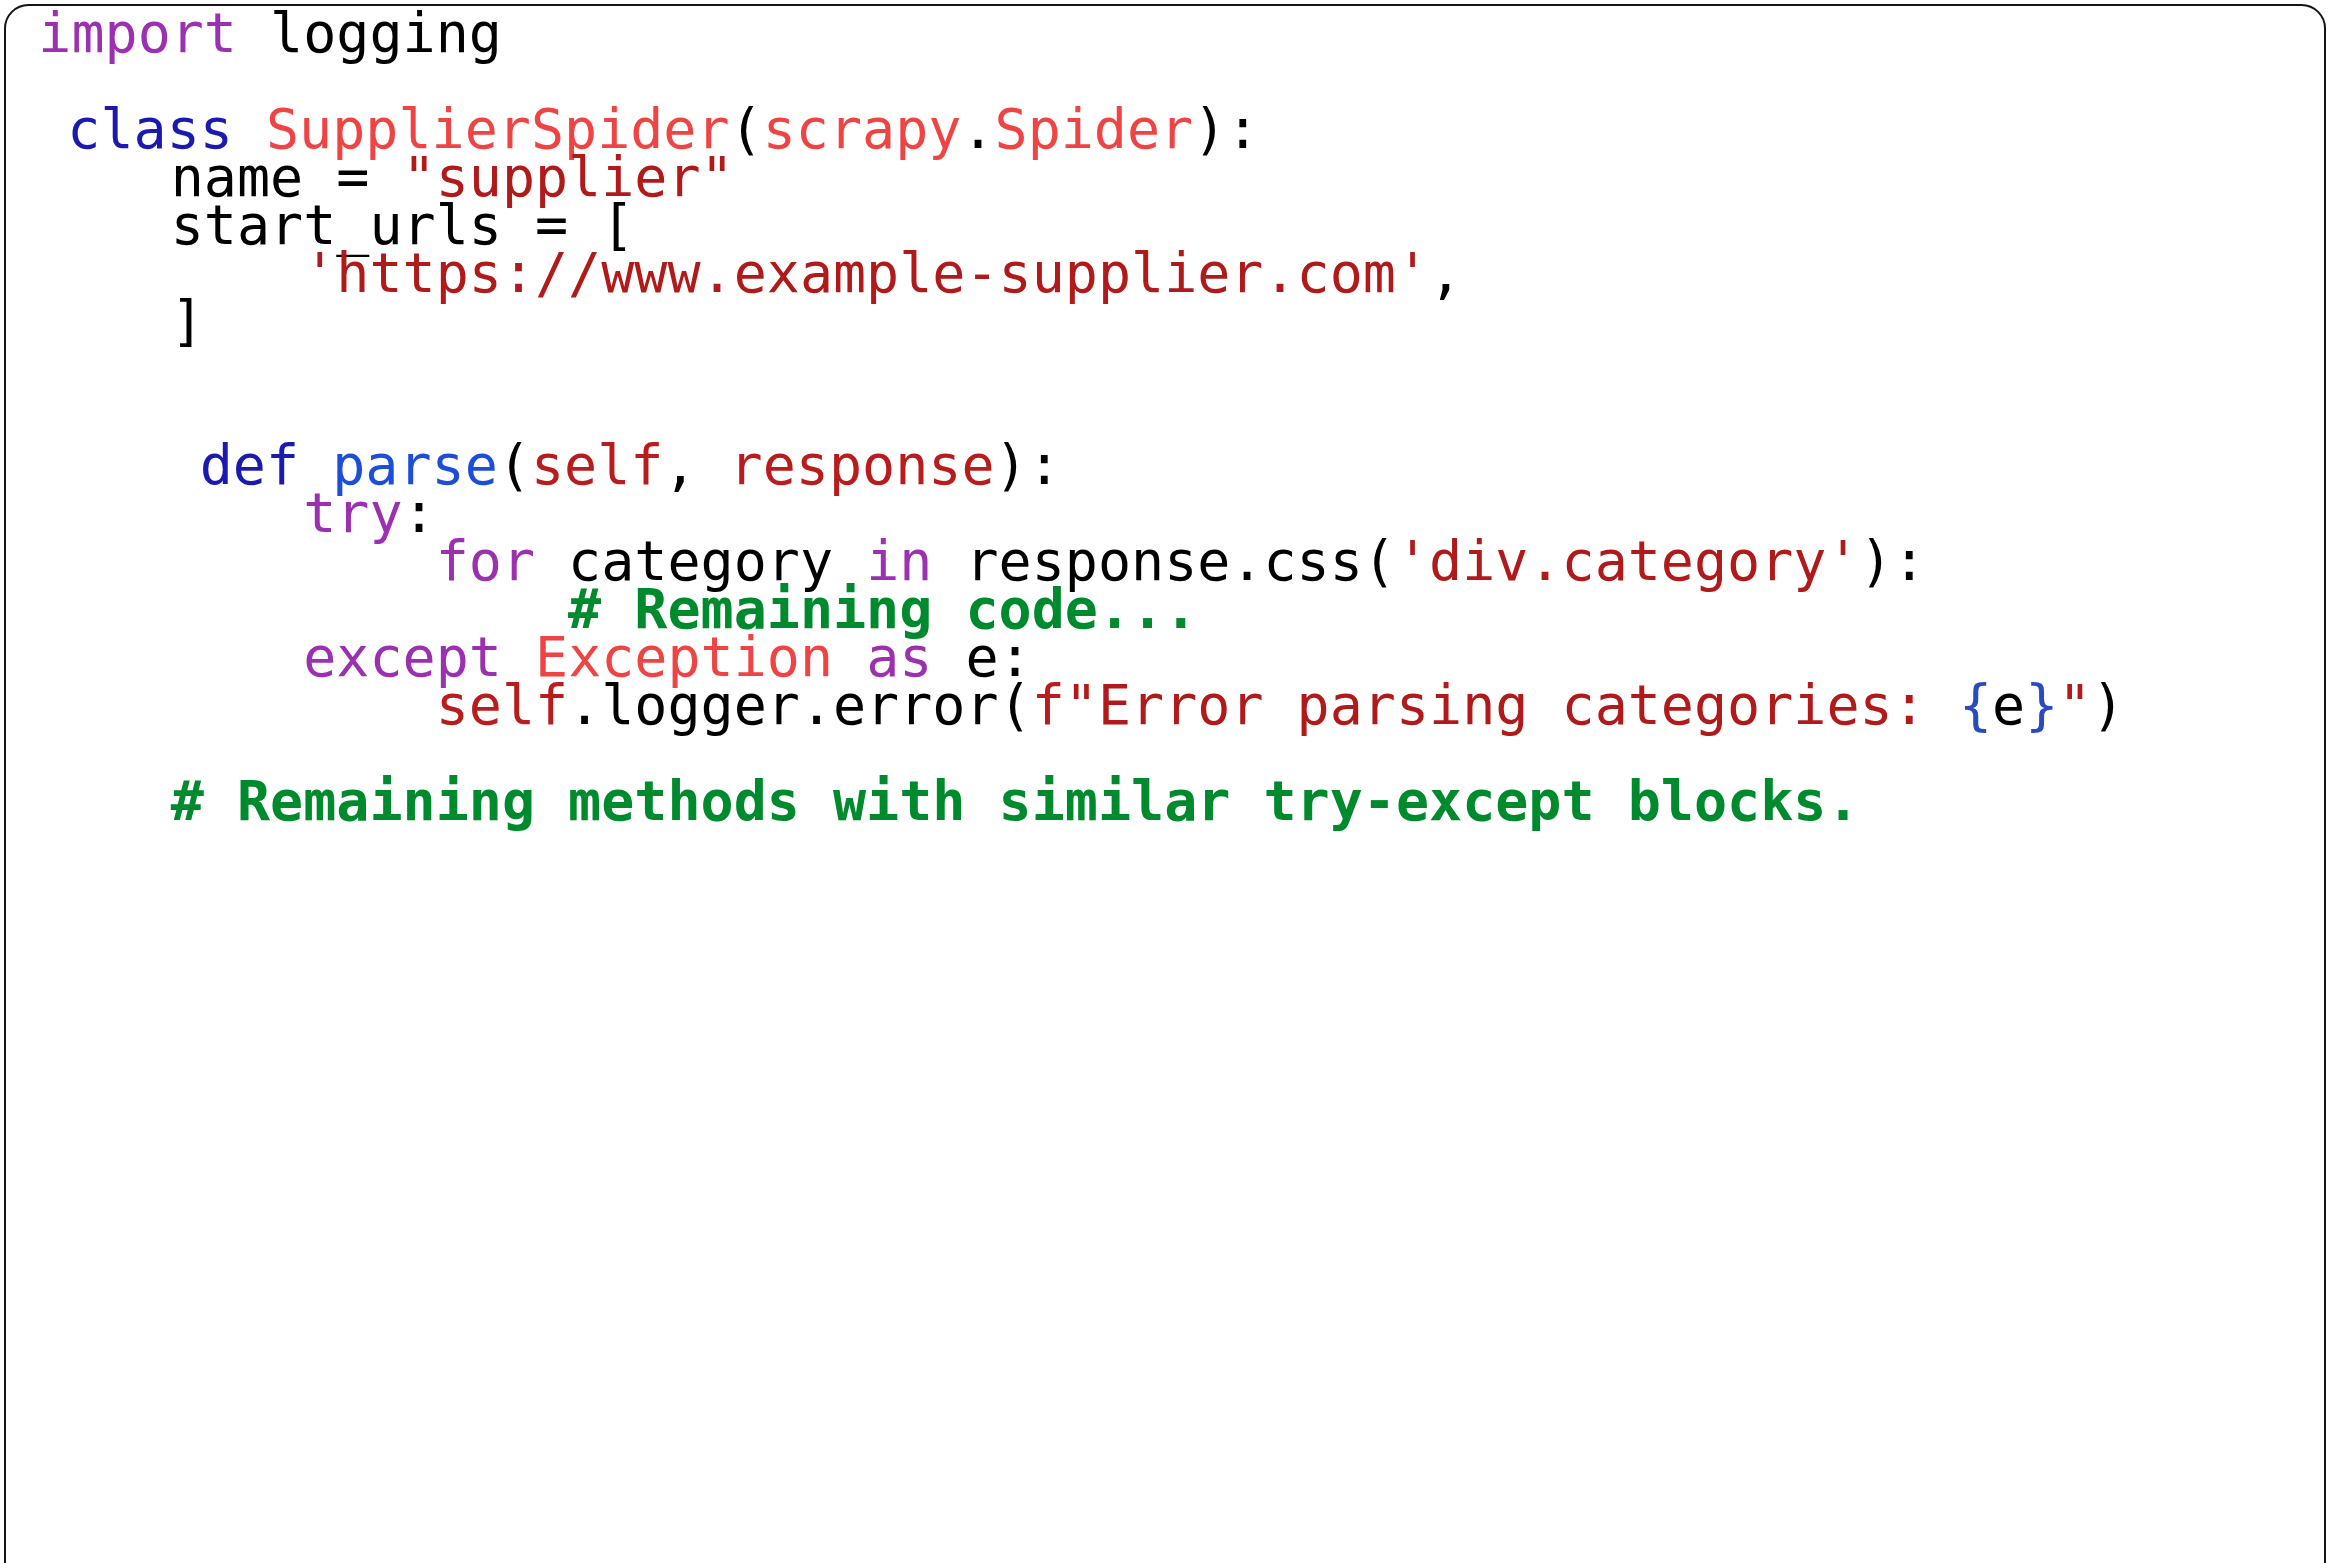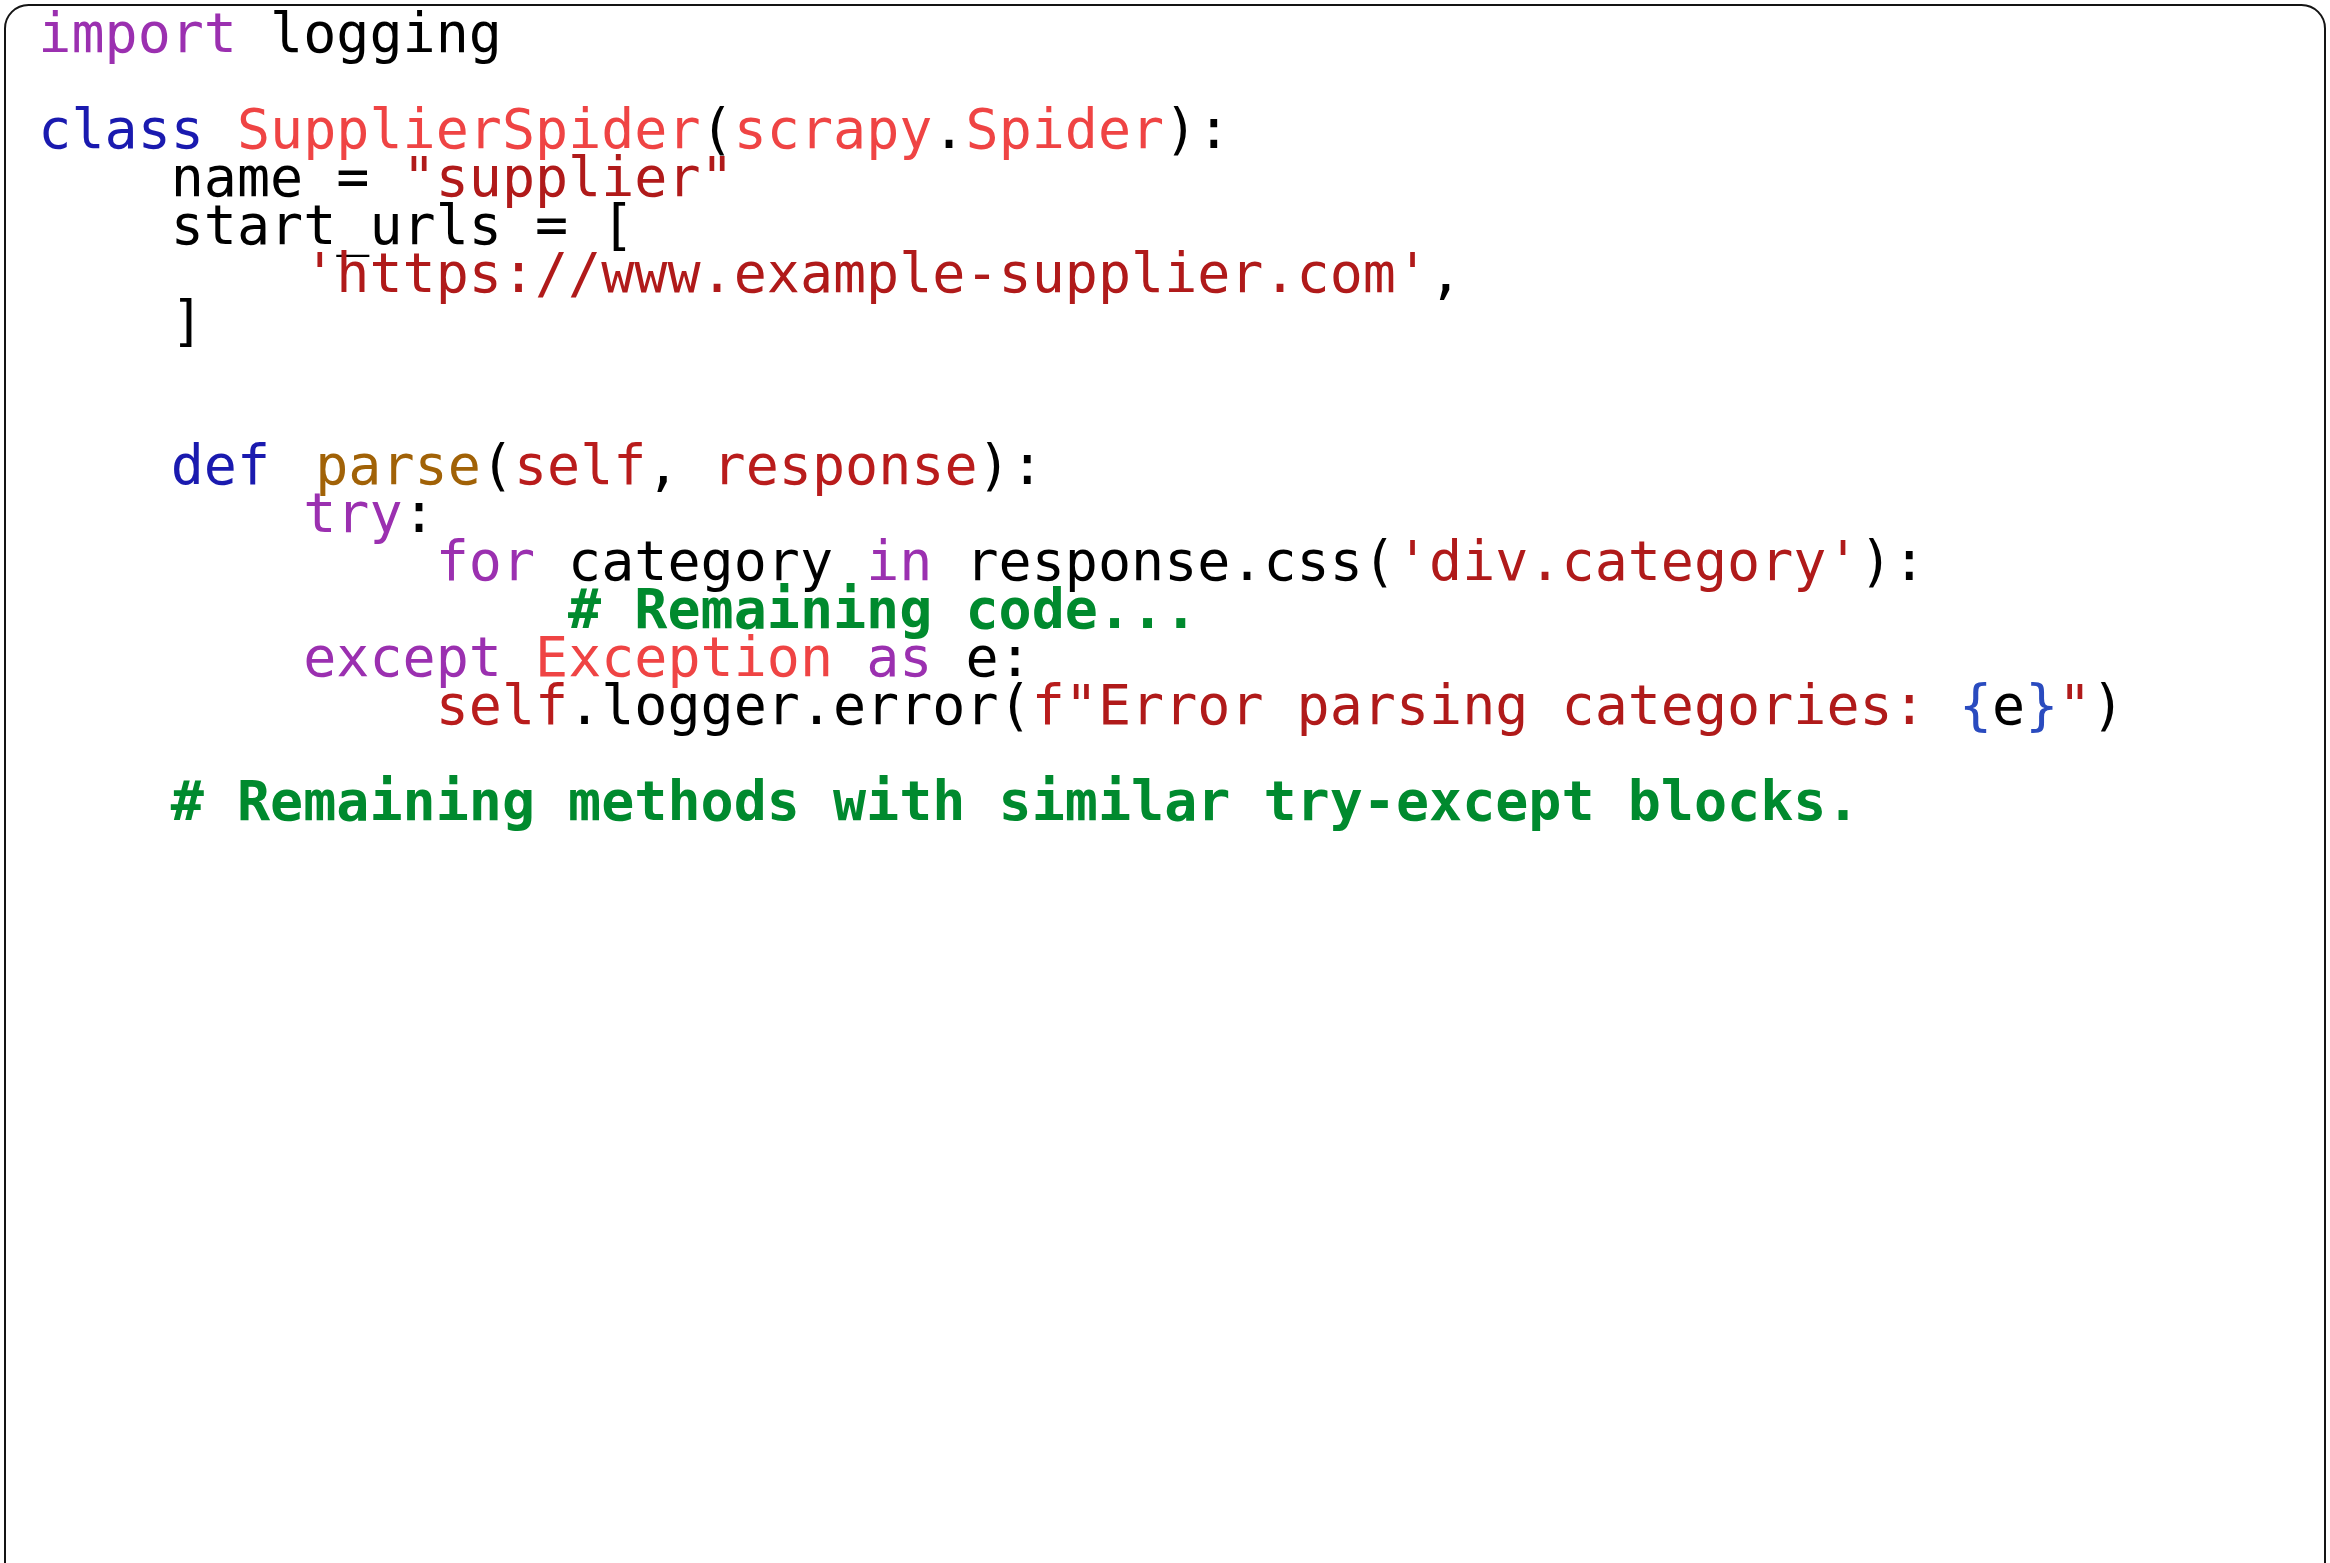--- a/index.html
+++ b/index.html
@@ -37,25 +37,25 @@
     line-height: 48px;
     letter-spacing: 0px;
     color: #000000;
     font-weight: 400;
     -webkit-font-smoothing: antialiased;
   }
   .ln { display: block; height: 48px; }
   .tok { white-space: pre; }
   .t-plain   { color: #000000; }
   .t-kw      { color: #9B30B0; }
-  .t-kw2     { color: #1A1AAF; }
+  .t-kw2     { color: #1A1AAF; margin-left: 29px; }
   .t-cls     { color: #ef4444; }
   .t-str     { color: #B01A1A; }
   .t-com     { color: #008A2E; font-weight: bold; }
-  .t-fn      { color: #a16207; margin-left: 12px; }
+  .t-fn      { color: #1d4ed8; }
   .t-self    { color: #b91c1c; }
   .t-brace   { color: #2A4BBF; }
 </style>
 </head>
 <body>
 
 <div id="code-card">
   <pre id="code-block"><span class="ln"><span class="tok t-kw">import</span><span class="tok t-plain"> logging</span></span><span class="ln">&nbsp;</span><span class="ln"><span class="tok t-kw2">class</span><span class="tok t-plain"> </span><span class="tok t-cls">SupplierSpider</span><span class="tok t-plain">(</span><span class="tok t-cls">scrapy</span><span class="tok t-plain">.</span><span class="tok t-cls">Spider</span><span class="tok t-plain">):</span></span><span class="ln"><span class="tok t-plain">    name = </span><span class="tok t-str">"supplier"</span></span><span class="ln"><span class="tok t-plain">    start_urls = [</span></span><span class="ln"><span class="tok t-plain">        </span><span class="tok t-str">'https://www.example-supplier.com'</span><span class="tok t-plain">,</span></span><span class="ln"><span class="tok t-plain">    ]</span></span><span class="ln">&nbsp;</span><span class="ln">&nbsp;</span><span class="ln"><span class="tok t-plain">    </span><span class="tok t-kw2">def</span><span class="tok t-plain"> </span><span class="tok t-fn">parse</span><span class="tok t-plain">(</span><span class="tok t-self">self</span><span class="tok t-plain">, </span><span class="tok t-self">response</span><span class="tok t-plain">):</span></span><span class="ln"><span class="tok t-plain">        </span><span class="tok t-kw">try</span><span class="tok t-plain">:</span></span><span class="ln"><span class="tok t-plain">            </span><span class="tok t-kw">for</span><span class="tok t-plain"> category </span><span class="tok t-kw">in</span><span class="tok t-plain"> response.css(</span><span class="tok t-str">'div.category'</span><span class="tok t-plain">):</span></span><span class="ln"><span class="tok t-plain">                </span><span class="tok t-com"># Remaining code...</span></span><span class="ln"><span class="tok t-plain">        </span><span class="tok t-kw">except</span><span class="tok t-plain"> </span><span class="tok t-cls">Exception</span><span class="tok t-plain"> </span><span class="tok t-kw">as</span><span class="tok t-plain"> e:</span></span><span class="ln"><span class="tok t-plain">            </span><span class="tok t-self">self</span><span class="tok t-plain">.logger.error(</span><span class="tok t-self">f</span><span class="tok t-str">"Error parsing categories: </span><span class="tok t-brace">{</span><span class="tok t-plain">e</span><span class="tok t-brace">}</span><span class="tok t-str">"</span><span class="tok t-plain">)</span></span><span class="ln">&nbsp;</span><span class="ln"><span class="tok t-plain">    </span><span class="tok t-com"># Remaining methods with similar try-except blocks.</span></span></pre>
 </div>
 

